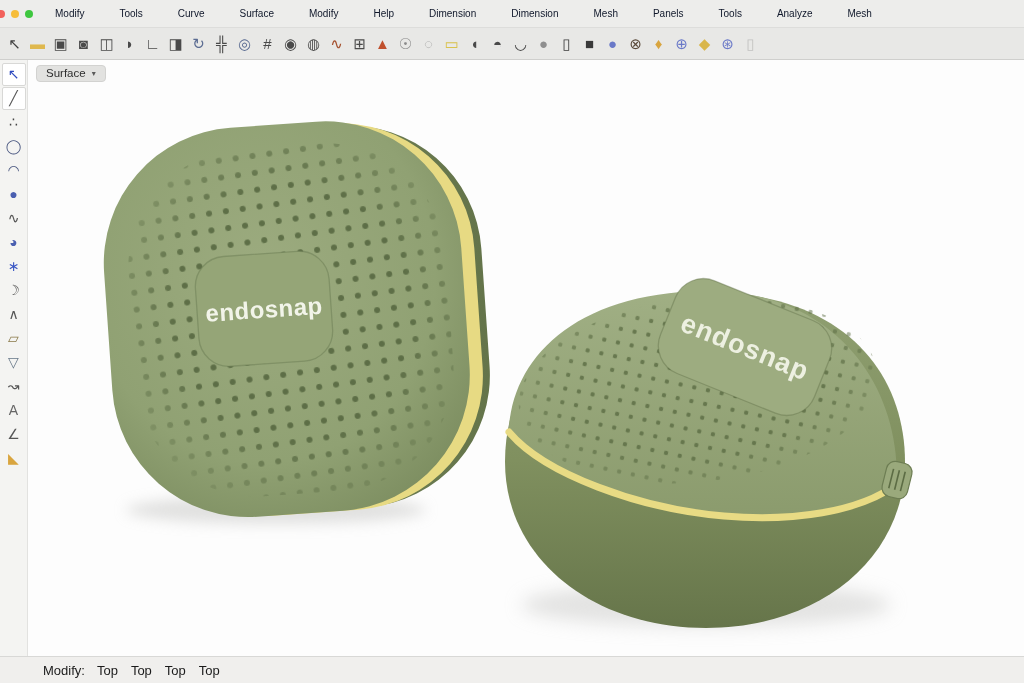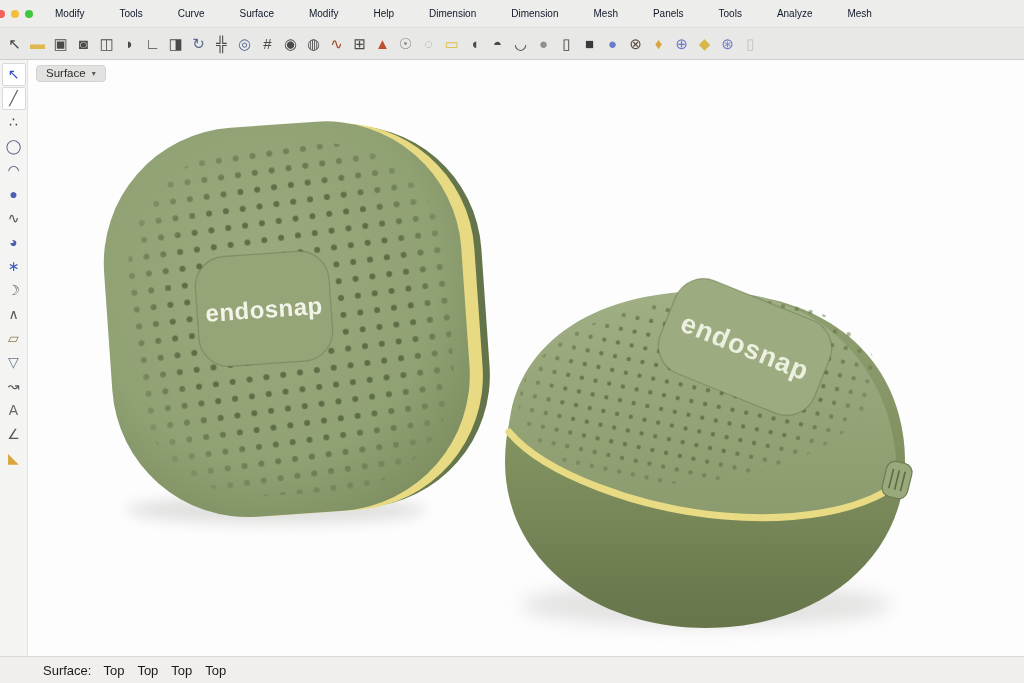--- a/index.html
+++ b/index.html
@@ -222,21 +222,21 @@
         <g transform="rotate(22 717 287)">
           <rect x="634" y="237" width="166" height="100" rx="30" fill="#9dac80" stroke="#5f6f45" stroke-opacity="0.4" stroke-width="1.3"></rect>
           <text x="717" y="296" text-anchor="middle" font-family="Liberation Sans, sans-serif" font-size="27" font-weight="600" fill="#edf0e1" letter-spacing="1">endosnap</text>
         </g>
       </g>
     </svg>
   </div>
 </div>
 
 <div class="statusbar">
-  <span class="status-prompt">Surface:</span>
+  <span class="status-prompt">Modify:</span>
   <span class="status-history">
 
   <span class="status-word">Top</span>
       <span class="status-word">Top</span>
       <span class="status-word">Top</span>
       <span class="status-word">Top</span>
     </span>
 </div>
 
 </body></html>

